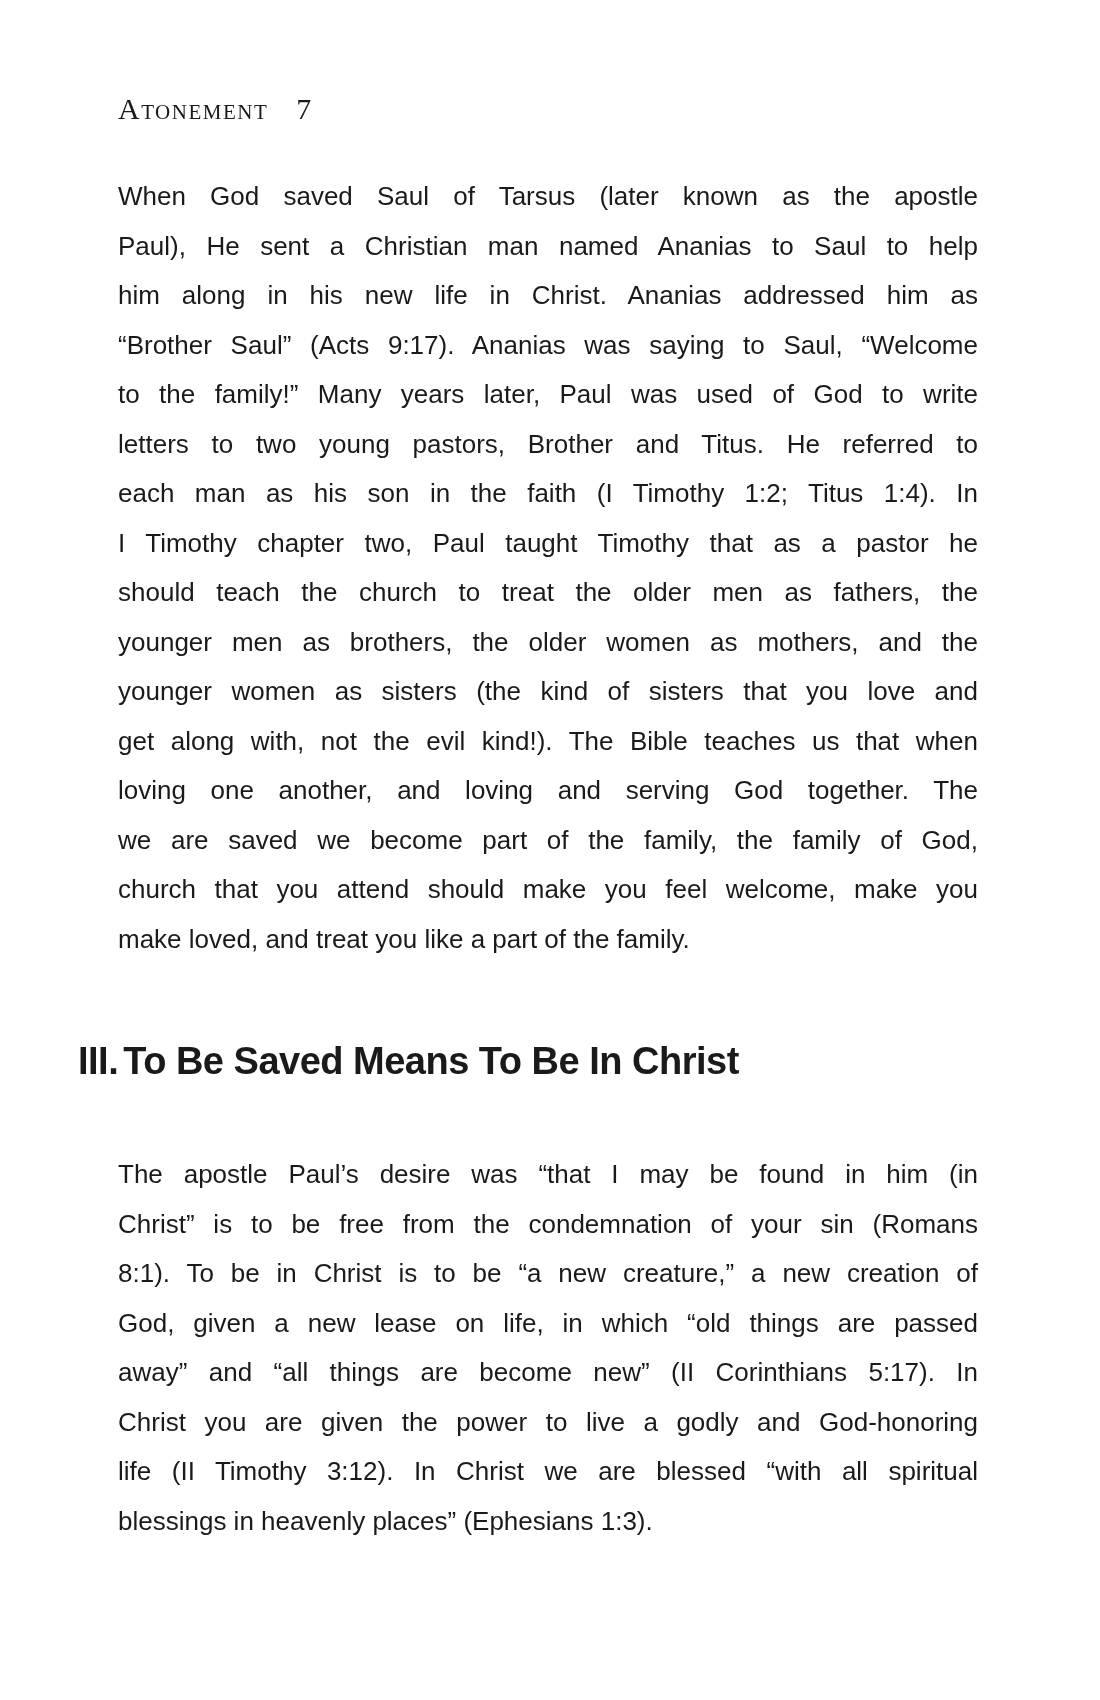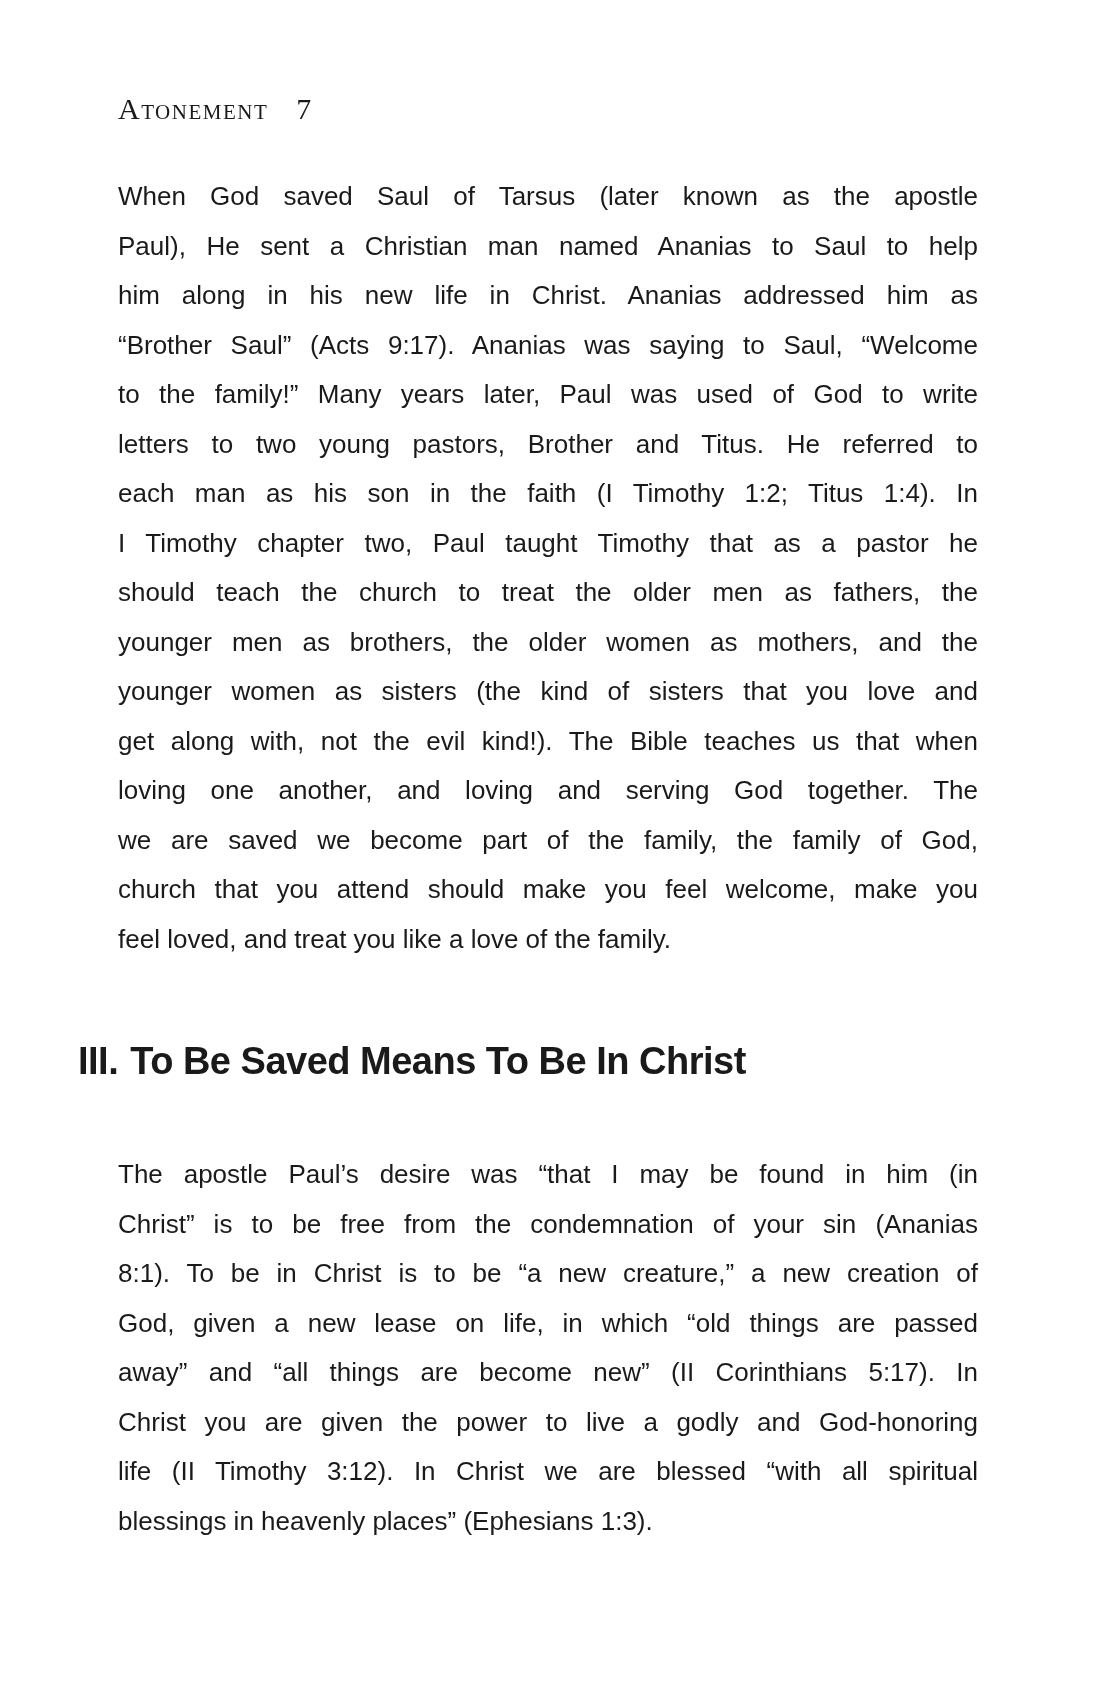--- a/index.html
+++ b/index.html
@@ -66,21 +66,21 @@
     left: 78px;
     top: 1040px;
     width: 980px;
     font-size: 38px;
     font-weight: bold;
     letter-spacing: -0.5px;
     color: var(--text-color);
     white-space: nowrap;
   }
   .heading-number {
-    margin-right: 12px;
+    margin-right: 5px;
   }
 </style>
 </head>
 <body>
 
 <div class="page">
 
   <div class="page-header">
     <span class="running-title">Atonement</span><span class="page-number">7</span>
   </div>
@@ -94,30 +94,30 @@
       <div class="line">letters to two young pastors, Brother and Titus.  He referred to</div>
       <div class="line">each man as his son in the faith (I Timothy 1:2; Titus 1:4).  In</div>
       <div class="line">I Timothy chapter two, Paul taught Timothy that as a pastor he</div>
       <div class="line">should teach the church to treat the older men as fathers, the</div>
       <div class="line">younger men as brothers, the older women as mothers, and the</div>
       <div class="line">younger women as sisters (the kind of sisters that you love and</div>
       <div class="line">get along with, not the evil kind!).  The Bible teaches us that when</div>
       <div class="line">loving one another, and loving and serving God together.  The</div>
       <div class="line">we are saved we become part of the family, the family of God,</div>
       <div class="line">church that you attend should make you feel welcome, make you</div>
-      <div class="line">feel loved, and treat you like a love of the family.</div>
+      <div class="line">make loved, and treat you like a part of the family.</div>
     </div>
 
   <div class="section-heading">
     <span class="heading-number">III.</span><span class="heading-title">To Be Saved Means To Be In Christ</span>
   </div>
 
   <div class="para para-2">
       <div class="line">The apostle Paul’s desire was “that I may be found in him (in</div>
-      <div class="line">Christ” is to be free from the condemnation of your sin (Ananias</div>
+      <div class="line">Christ” is to be free from the condemnation of your sin (Romans</div>
       <div class="line">8:1).  To be in Christ is to be “a new creature,” a new creation of</div>
       <div class="line">God, given a new lease on life, in which “old things are passed</div>
       <div class="line">away” and “all things are become new” (II Corinthians 5:17).  In</div>
       <div class="line">Christ you are given the power to live a godly and God-honoring</div>
       <div class="line">life (II Timothy 3:12).  In Christ we are blessed “with all spiritual</div>
       <div class="line">blessings in heavenly places” (Ephesians 1:3).</div>
     </div>
 
 </div>
 

